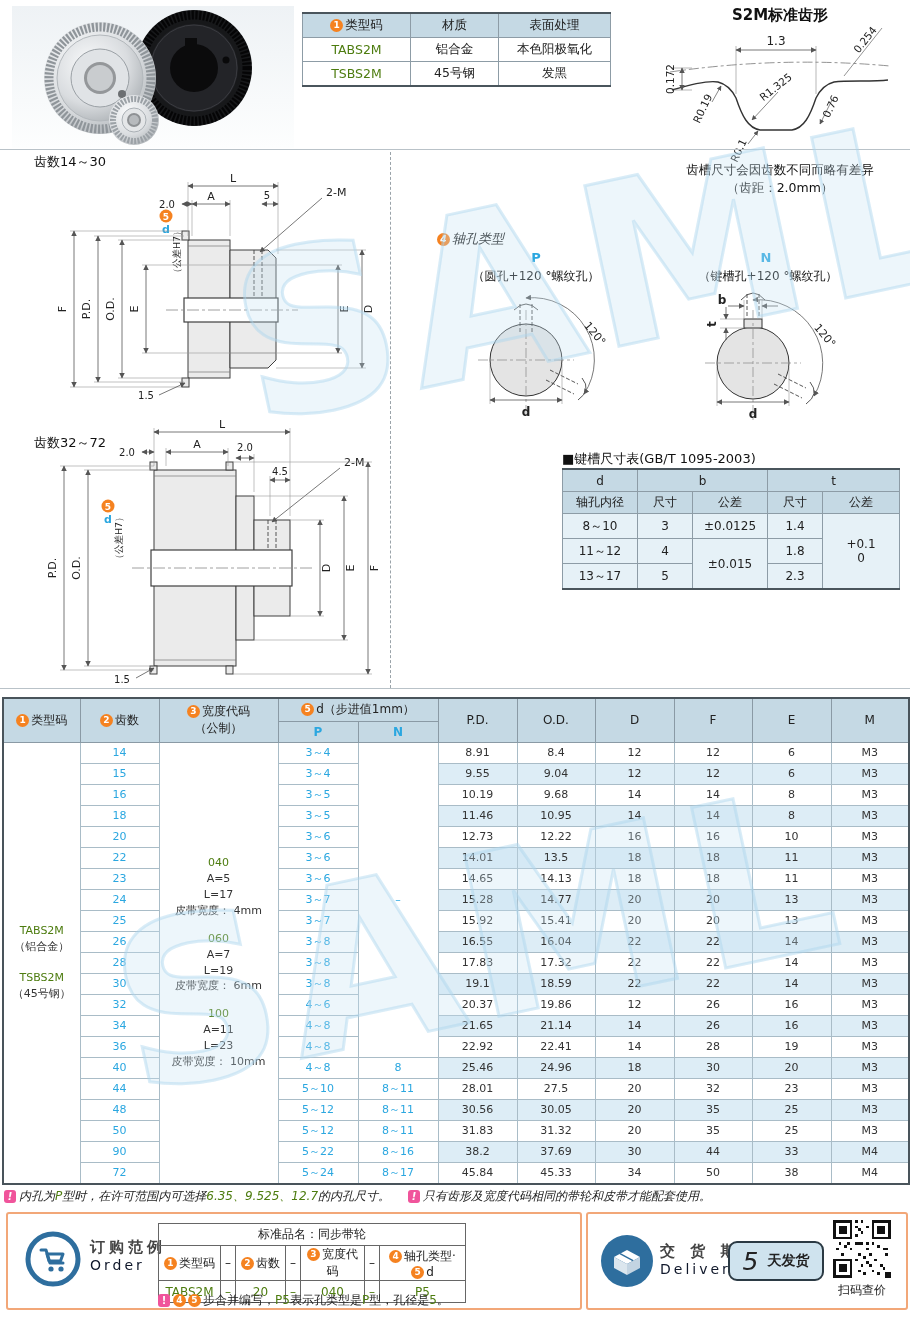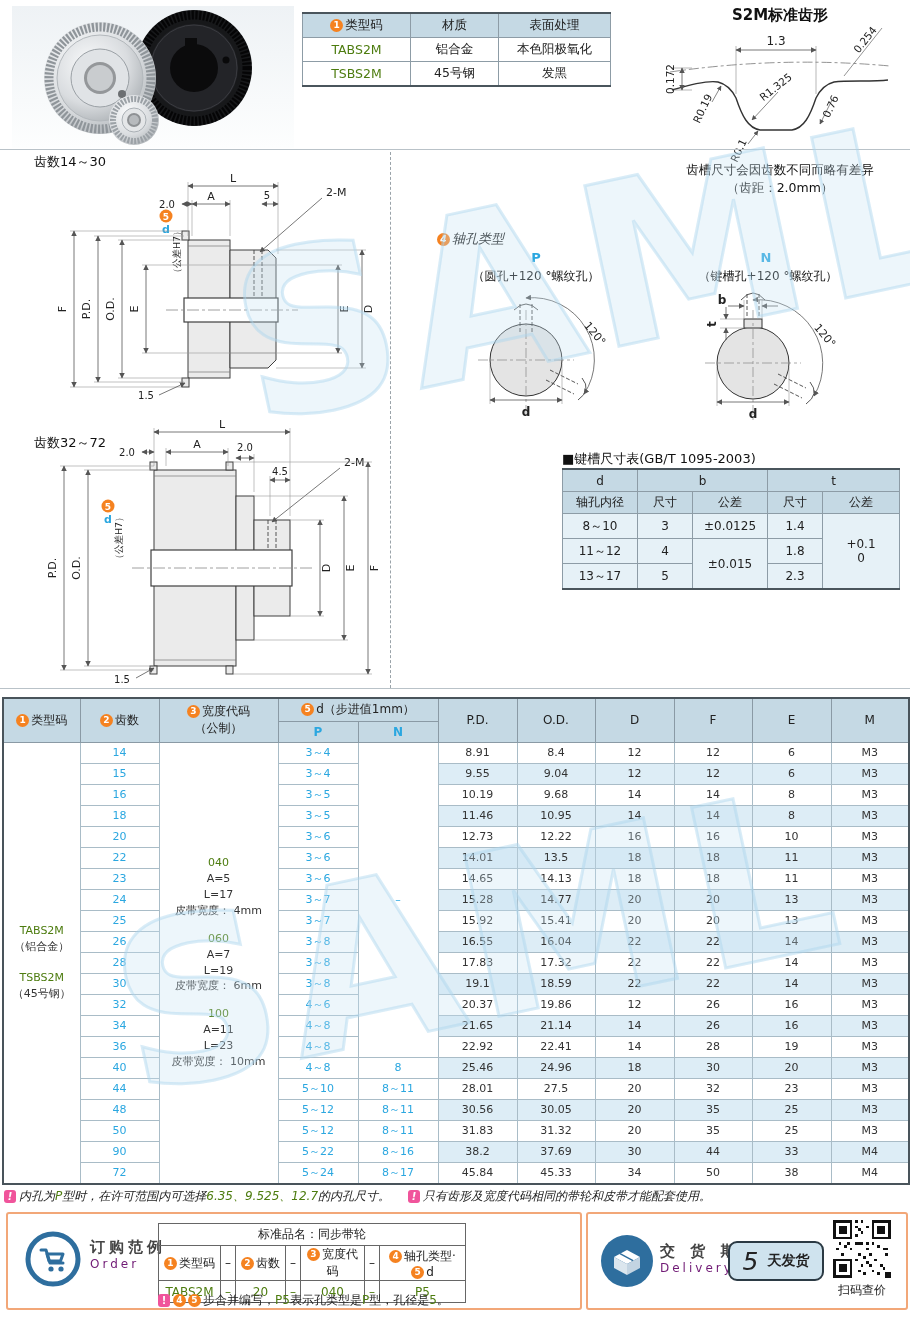--- a/index.html
+++ b/index.html
@@ -36,21 +36,21 @@
   .main td.t{color:#2BA7E0;}
   .main tr.alt td.n{background:#DDEDF6;}
   .main td.c-type,.main td.c-width{background:#fff;vertical-align:middle;font-size:11px;line-height:1.5;}
   .wgroup{margin:12px 0;line-height:1.45;}
   
   .notes{font-size:12px;color:#222;white-space:nowrap;}
   .notes .gap{display:inline-block;width:18px;}
   
   .obox{position:absolute;border:2px solid #F2A778;border-radius:3px;background:#fff;}
   .lbl-cn{font-size:15px;font-weight:bold;color:#444;letter-spacing:4px;}
-  .lbl-en{font-size:12px;color:#701a75;letter-spacing:3px;}
+  .lbl-en{font-size:14px;color:#0f172a;letter-spacing:3px;}
   table.ord{border-collapse:collapse;table-layout:fixed;font-size:12px;padding-left:36px;}
   .ord td{border:1px solid #666;text-align:center;height:21px;padding:0 2px;}
   .order-note{font-size:12px;margin-top:4px;white-space:nowrap;}
   .badge{position:absolute;width:92px;height:36px;border:2px solid #2b3a44;border-radius:9px;
          background:#CFE3EE;display:flex;align-items:center;justify-content:center;gap:9px;}
   .badge .num{font-size:25px;font-style:italic;color:#222;}
   .badge .unit{font-size:14px;font-weight:bold;color:#222;}
   .qr-cap{font-size:12px;color:#222;}
   
   .wm{position:absolute;font-size:225px;font-weight:bold;letter-spacing:8px;

